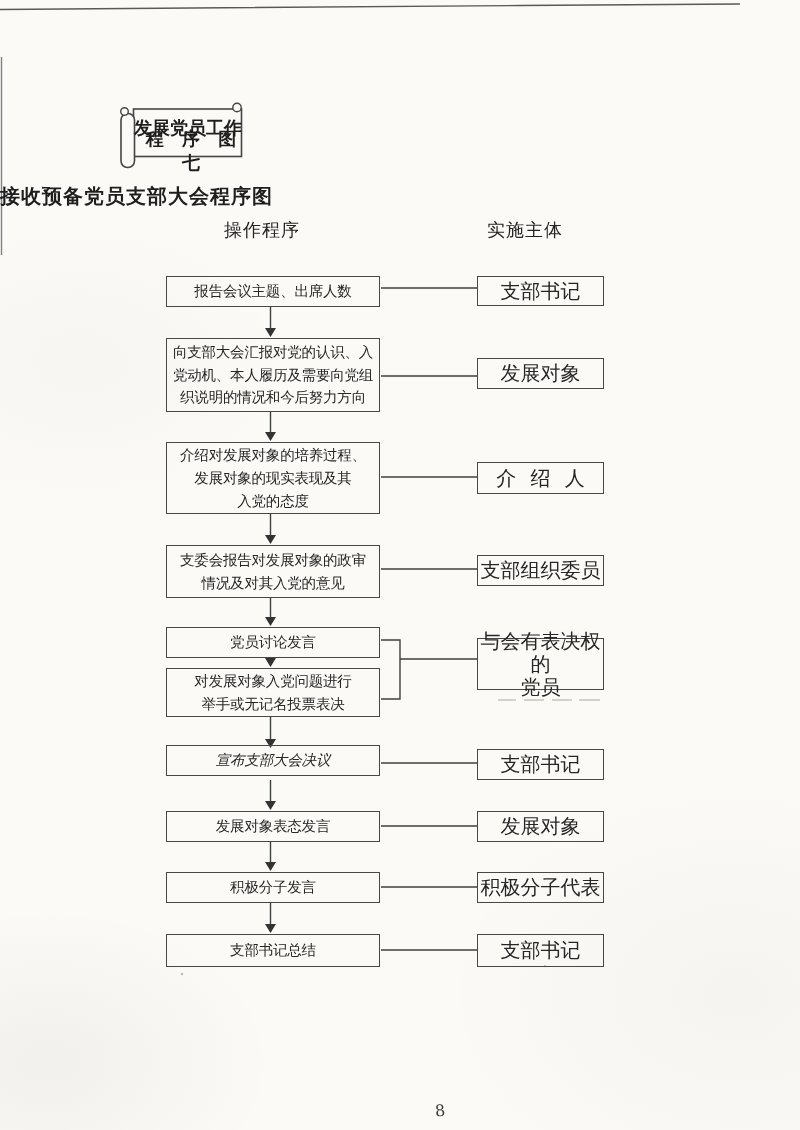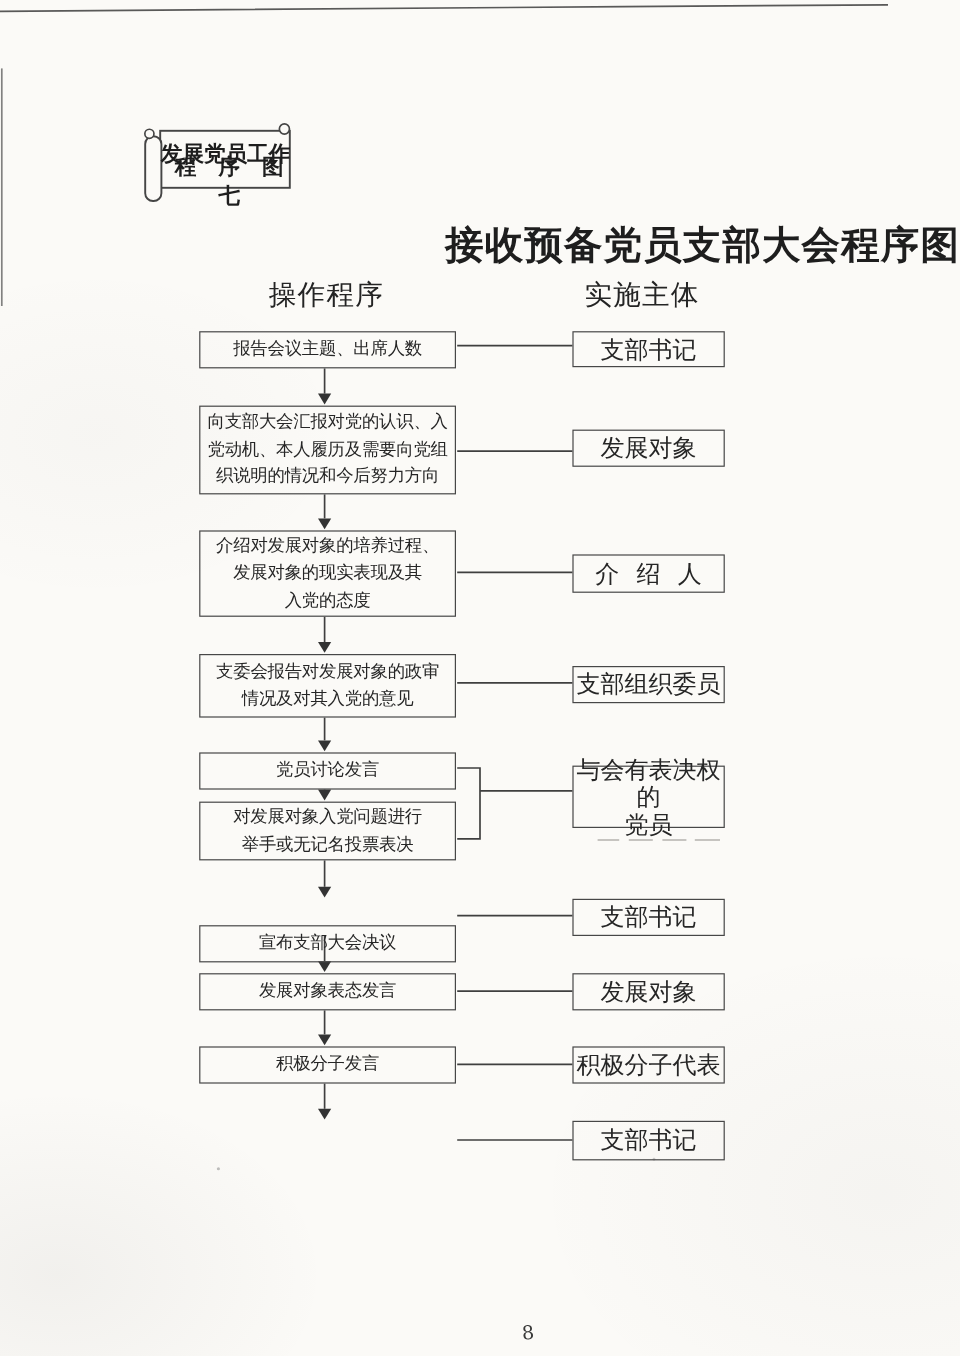--- a/index.html
+++ b/index.html
@@ -17,24 +17,24 @@
   .box{
     position:absolute;border:1.5px solid #474747;background:transparent;
     display:flex;align-items:center;justify-content:center;text-align:center;
     box-sizing:border-box;
   }
   .box span{white-space:pre-line;line-height:23px;}
   .step{left:166px;width:214px;font-size:14.5px;letter-spacing:-0.2px;color:#262626;align-items:center;}
   .actor{left:477px;width:127px;font-size:20px;color:#262626;}
   .actor .spaced{letter-spacing:4px;padding-left:4px;}
   .title{
-    position:absolute;top:183px;left:0;width:800px;text-align:right;
-    font-size:32px;font-weight:bold;letter-spacing:1px;color:#1e1e1e;
+    position:absolute;top:183px;left:0;width:800px;text-align:left;
+    font-size:20px;font-weight:bold;letter-spacing:1px;color:#1e1e1e;
   }
-  .col-header{position:absolute;top:230px;font-size:23px;letter-spacing:1px;color:#242424;}
+  .col-header{position:absolute;top:218px;font-size:18px;letter-spacing:1px;color:#242424;}
   .banner-text{
     position:absolute;width:110px;text-align:center;font-size:18px;font-weight:bold;color:#1e1e1e;
   }
   .banner-line2{letter-spacing:6px;padding-left:6px;}
   .page-number{
     position:absolute;left:428px;top:1101px;width:24px;text-align:center;
     font-family:"DejaVu Serif","Liberation Serif",serif;font-size:16px;color:#3a3a3a;
     transform:rotate(-5deg);
   }
 </style>
@@ -116,28 +116,31 @@
     <span>支委会报告对发展对象的政审
 情况及对其入党的意见</span>
     </div>
   <div class="box step" style="top:627px;height:31px;">
     <span>党员讨论发言</span>
     </div>
   <div class="box step" style="top:668px;height:49px;">
     <span>对发展对象入党问题进行
 举手或无记名投票表决</span>
     </div>
-  <div class="box step" style="top:771px;height:31px;">
+  <div class="box step" style="top:745px;height:31px;font-style:italic;">
     <span>宣布支部大会决议</span>
     </div>
   <div class="box step" style="top:811px;height:31px;">
     <span>发展对象表态发言</span>
     </div>
   <div class="box step" style="top:872px;height:31px;">
     <span>积极分子发言</span>
+    </div>
+  <div class="box step" style="top:934px;height:33px;">
+    <span>支部书记总结</span>
     </div>
 
   <div class="box actor" style="top:276px;height:30px;">
     <span>支部书记</span>
     </div>
   <div class="box actor" style="top:358px;height:31px;">
     <span>发展对象</span>
     </div>
   <div class="box actor" style="top:462px;height:32px;">
     <span class="spaced">介 绍 人</span>

